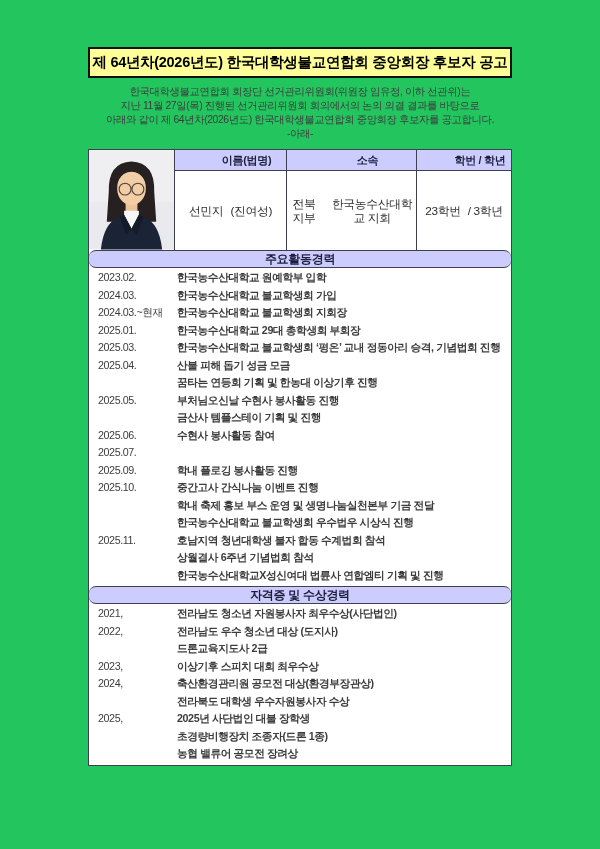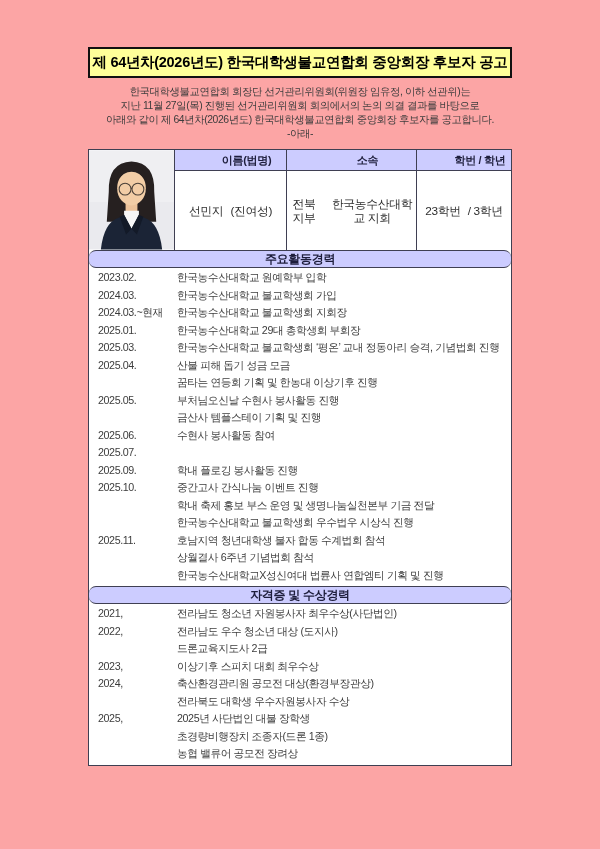--- a/index.html
+++ b/index.html
@@ -6,21 +6,21 @@
     --title-bg:#ffff99;
     --section-bg:#ccccff;
     --line:#3f3f52;
     --text:#3c3c3c;
     --heading-text:#1e1e3c;
   }
   *{box-sizing:border-box;margin:0;padding:0;}
   html,body{margin:0;padding:0;}
   body{background:#ffffff;}
   .page{
-    width:600px;height:849px;background:#fca5a5;position:relative;overflow:hidden;
+    width:600px;height:849px;background:#22c55e;position:relative;overflow:hidden;
     font-family:"Liberation Sans","DejaVu Sans",sans-serif;
   }
   .content{width:424px;margin-left:88px;padding-top:47px;}
   .title-box{
     width:424px;height:31px;line-height:26px;
     border:2px solid #111;background:var(--title-bg);
     text-align:center;font-weight:bold;font-size:14.5px;color:#000;
     letter-spacing:-0.3px;white-space:nowrap;
   }
   .intro{margin-top:7px;text-align:center;font-size:10.4px;line-height:14px;color:var(--text);letter-spacing:-0.4px;}
@@ -39,21 +39,21 @@
     text-align:center;font-size:11.8px;line-height:14px;color:#2e2e2e;letter-spacing:-0.3px;
   }
   .section-header{
     background:var(--section-bg);border-top:1px solid var(--line);border-bottom:1px solid var(--line);
     height:18px;line-height:16px;text-align:center;font-weight:bold;font-size:12px;
     color:var(--heading-text);letter-spacing:-0.3px;border-radius:7px;
   }
   .rows{padding:1px 0 2px 0;}
   .row{display:flex;line-height:17.5px;font-size:10.7px;color:var(--text);letter-spacing:-0.4px;white-space:nowrap;}
   .row .date{width:88px;padding-left:9px;flex:none;}
-  .row .desc{flex:1;padding-right:4px;overflow:hidden;}
+  .row .desc{flex:1;padding-right:4px;overflow:hidden;font-weight:bold;}
 </style>
 </head>
 <body>
 
 <div class="page">
   <div class="content">
 
     <div class="title-box">제 64년차(2026년도) 한국대학생불교연합회 중앙회장 후보자 공고</div>
 
     <div class="intro">

